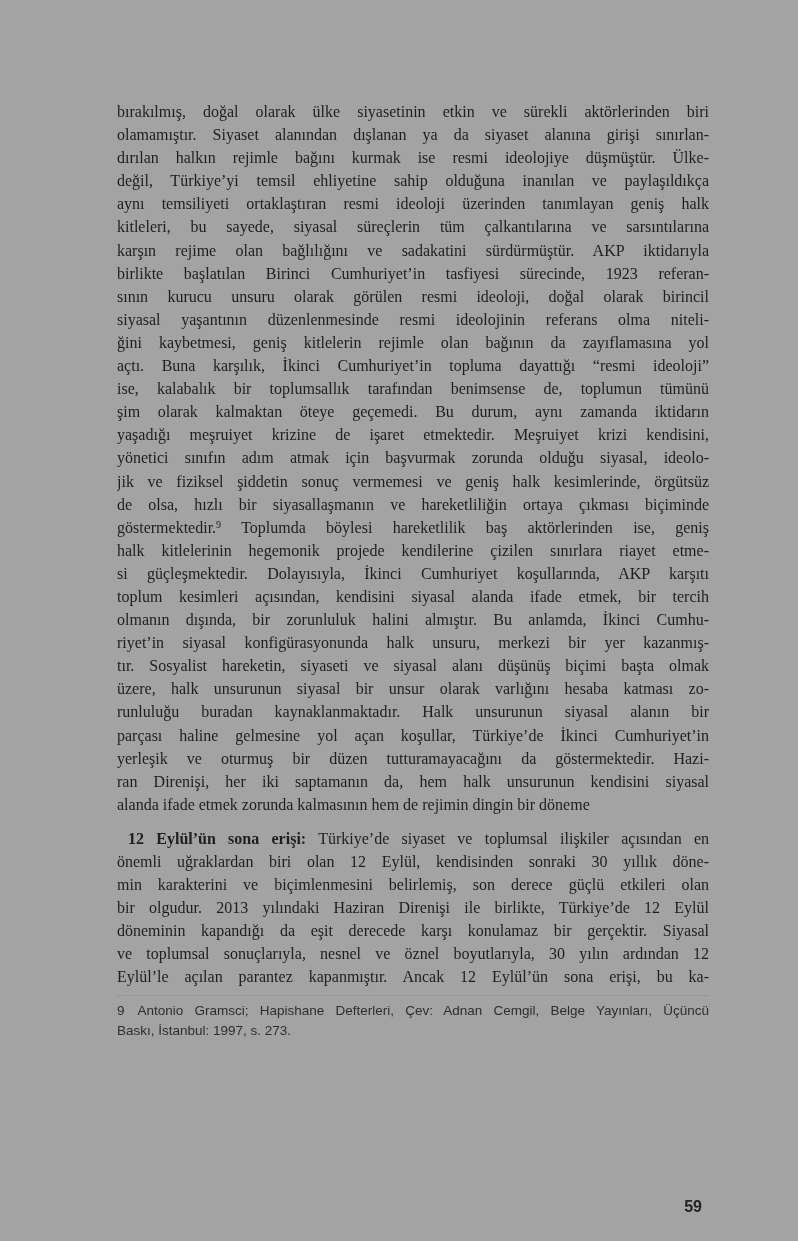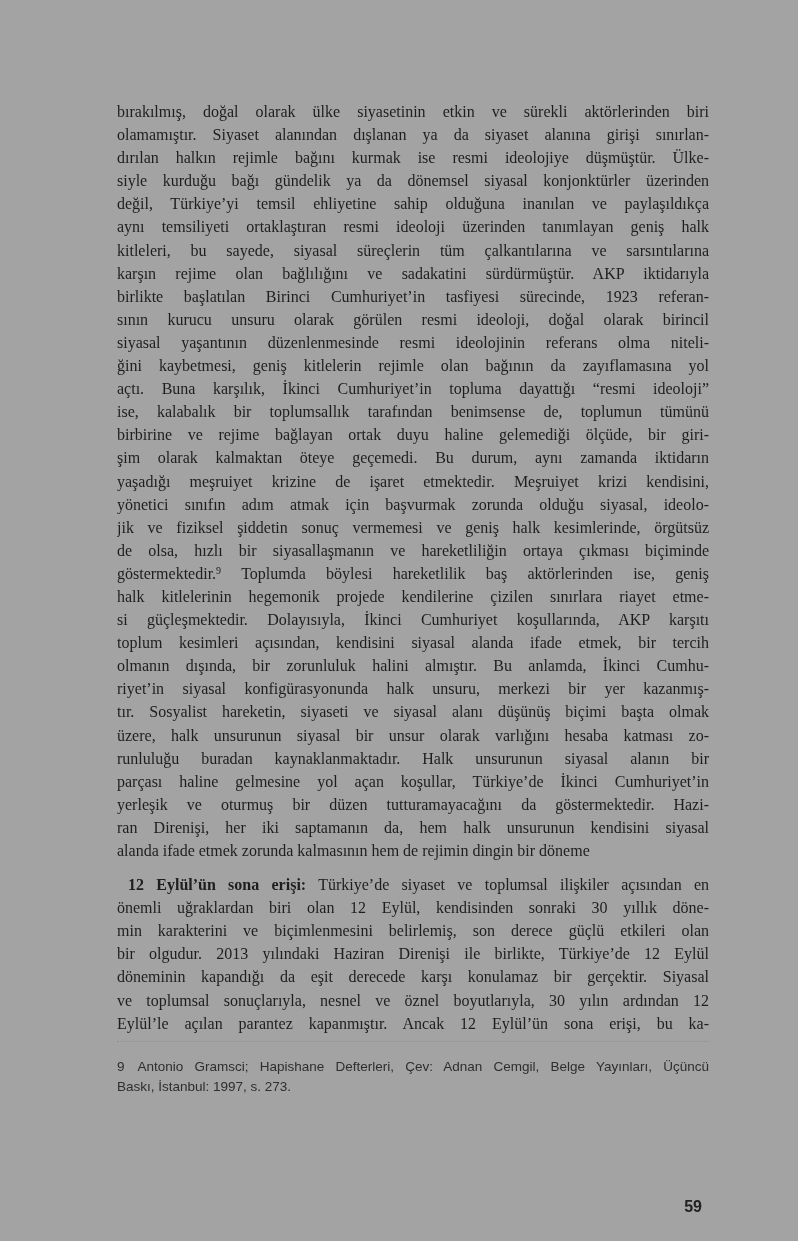--- a/index.html
+++ b/index.html
@@ -38,21 +38,21 @@
     position:relative;
     top:-5px;
   }
   .seg-b { font-weight:700;margin-left:11px; }
   .fnsep {
     margin-top:6px;
     height:0;
     border-top:1px dotted #8f8f8f;
   }
   .footnote {
-    margin-top:15px;
+    margin-top:5px;
     font-family:"Liberation Sans", sans-serif;
     font-size:13.5px;
     line-height:20.5px;
     color:#2e2e2e;
   }
   .fn-line { height:20.5px; overflow:hidden; }
   .fn-just { text-align:justify; text-align-last:justify; }
   .fn-num { margin-right:13px; }
   .page-number {
     position:absolute;
@@ -65,32 +65,30 @@
 </style>
 </head>
 <body>
 
 <div class="page">
   <div class="column">
     <div class="para">
         <div class="line">bırakılmış, doğal olarak ülke siyasetinin etkin ve sürekli aktörlerinden biri</div>
         <div class="line">olamamıştır. Siyaset alanından dışlanan ya da siyaset alanına girişi sınırlan-</div>
         <div class="line">dırılan halkın rejimle bağını kurmak ise resmi ideolojiye düşmüştür. Ülke-</div>
-        <div class="line">siyle kurduğu bağı gündelik ya da dönemsel siyasal konjonktürler üzerinden</div>
         <div class="line">değil, Türkiye’yi temsil ehliyetine sahip olduğuna inanılan ve paylaşıldıkça</div>
         <div class="line">aynı temsiliyeti ortaklaştıran resmi ideoloji üzerinden tanımlayan geniş halk</div>
         <div class="line">kitleleri, bu sayede, siyasal süreçlerin tüm çalkantılarına ve sarsıntılarına</div>
         <div class="line">karşın rejime olan bağlılığını ve sadakatini sürdürmüştür. AKP iktidarıyla</div>
         <div class="line">birlikte başlatılan Birinci Cumhuriyet’in tasfiyesi sürecinde, 1923 referan-</div>
         <div class="line">sının kurucu unsuru olarak görülen resmi ideoloji, doğal olarak birincil</div>
         <div class="line">siyasal yaşantının düzenlenmesinde resmi ideolojinin referans olma niteli-</div>
         <div class="line">ğini kaybetmesi, geniş kitlelerin rejimle olan bağının da zayıflamasına yol</div>
         <div class="line">açtı. Buna karşılık, İkinci Cumhuriyet’in topluma dayattığı “resmi ideoloji”</div>
         <div class="line">ise, kalabalık bir toplumsallık tarafından benimsense de, toplumun tümünü</div>
-        <div class="line">birbirine ve rejime bağlayan ortak duyu haline gelemediği ölçüde, bir giri-</div>
         <div class="line">şim olarak kalmaktan öteye geçemedi. Bu durum, aynı zamanda iktidarın</div>
         <div class="line">yaşadığı meşruiyet krizine de işaret etmektedir. Meşruiyet krizi kendisini,</div>
         <div class="line">yönetici sınıfın adım atmak için başvurmak zorunda olduğu siyasal, ideolo-</div>
         <div class="line">jik ve fiziksel şiddetin sonuç vermemesi ve geniş halk kesimlerinde, örgütsüz</div>
         <div class="line">de olsa, hızlı bir siyasallaşmanın ve hareketliliğin ortaya çıkması biçiminde</div>
         <div class="line"><span>göstermektedir.</span><sup>9</sup><span> Toplumda böylesi hareketlilik baş aktörlerinden ise, geniş</span></div>
         <div class="line">halk kitlelerinin hegemonik projede kendilerine çizilen sınırlara riayet etme-</div>
         <div class="line">si güçleşmektedir. Dolayısıyla, İkinci Cumhuriyet koşullarında, AKP karşıtı</div>
         <div class="line">toplum kesimleri açısından, kendisini siyasal alanda ifade etmek, bir tercih</div>
         <div class="line">olmanın dışında, bir zorunluluk halini almıştır. Bu anlamda, İkinci Cumhu-</div>

